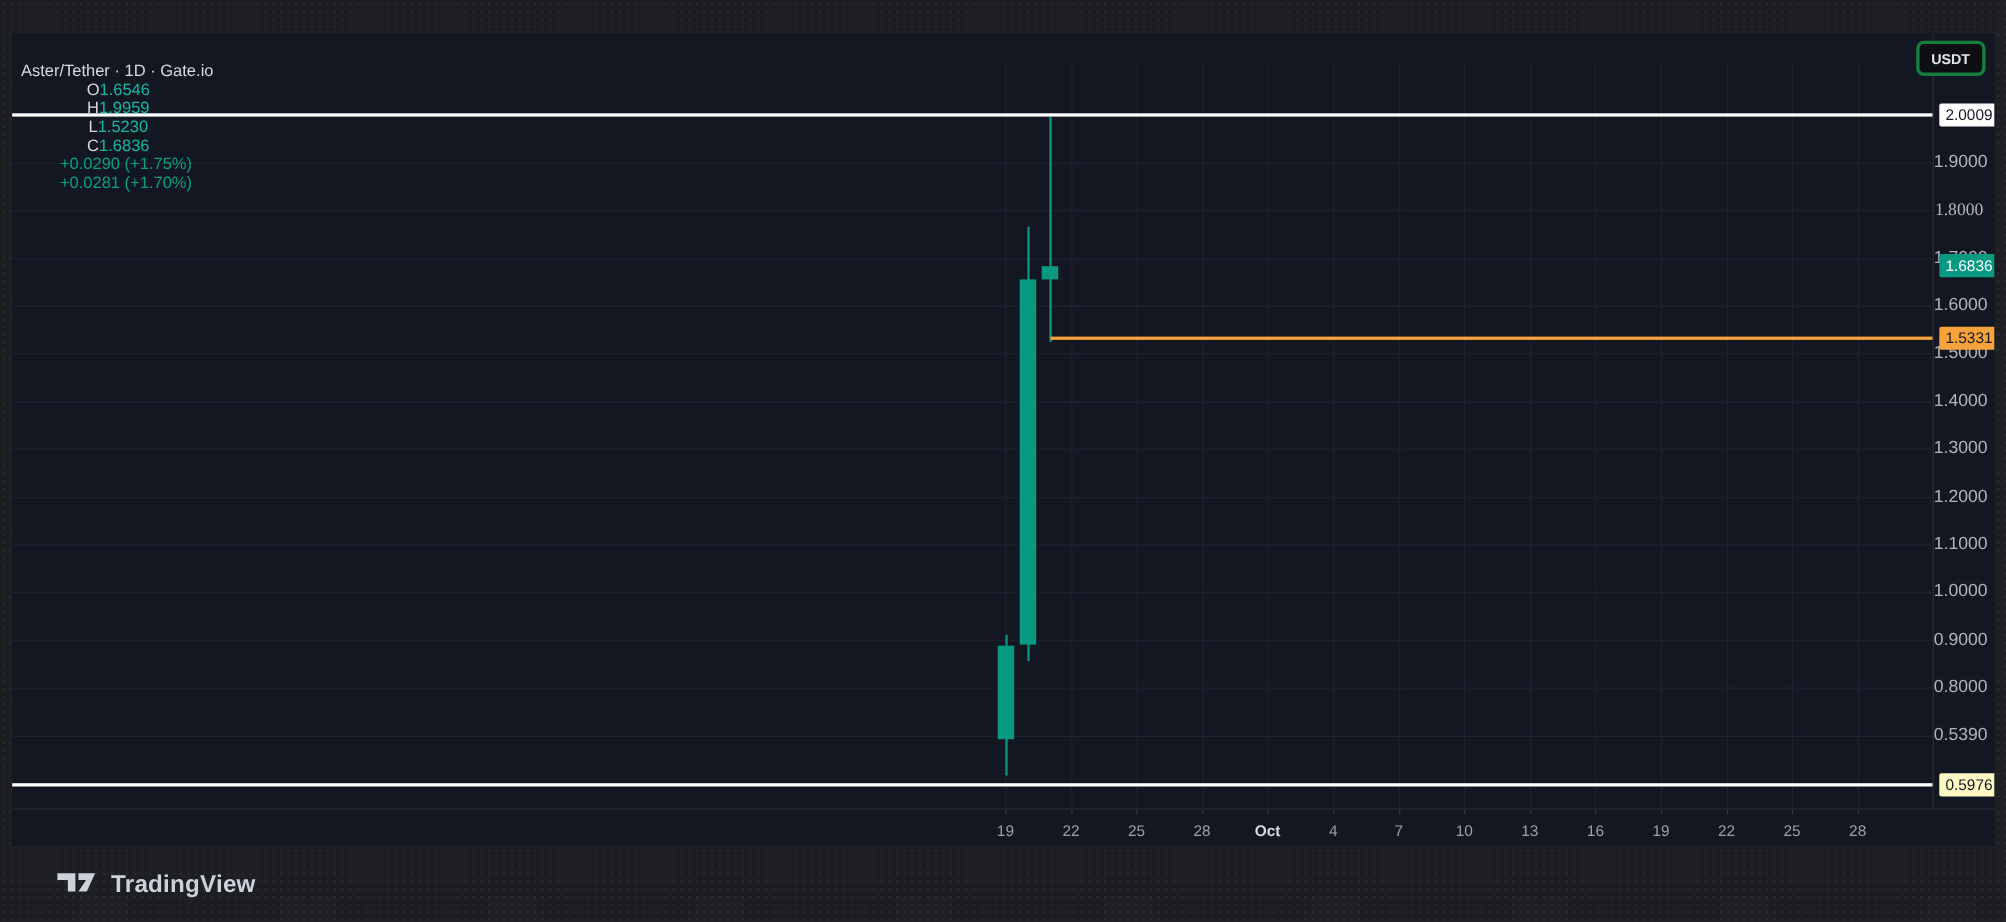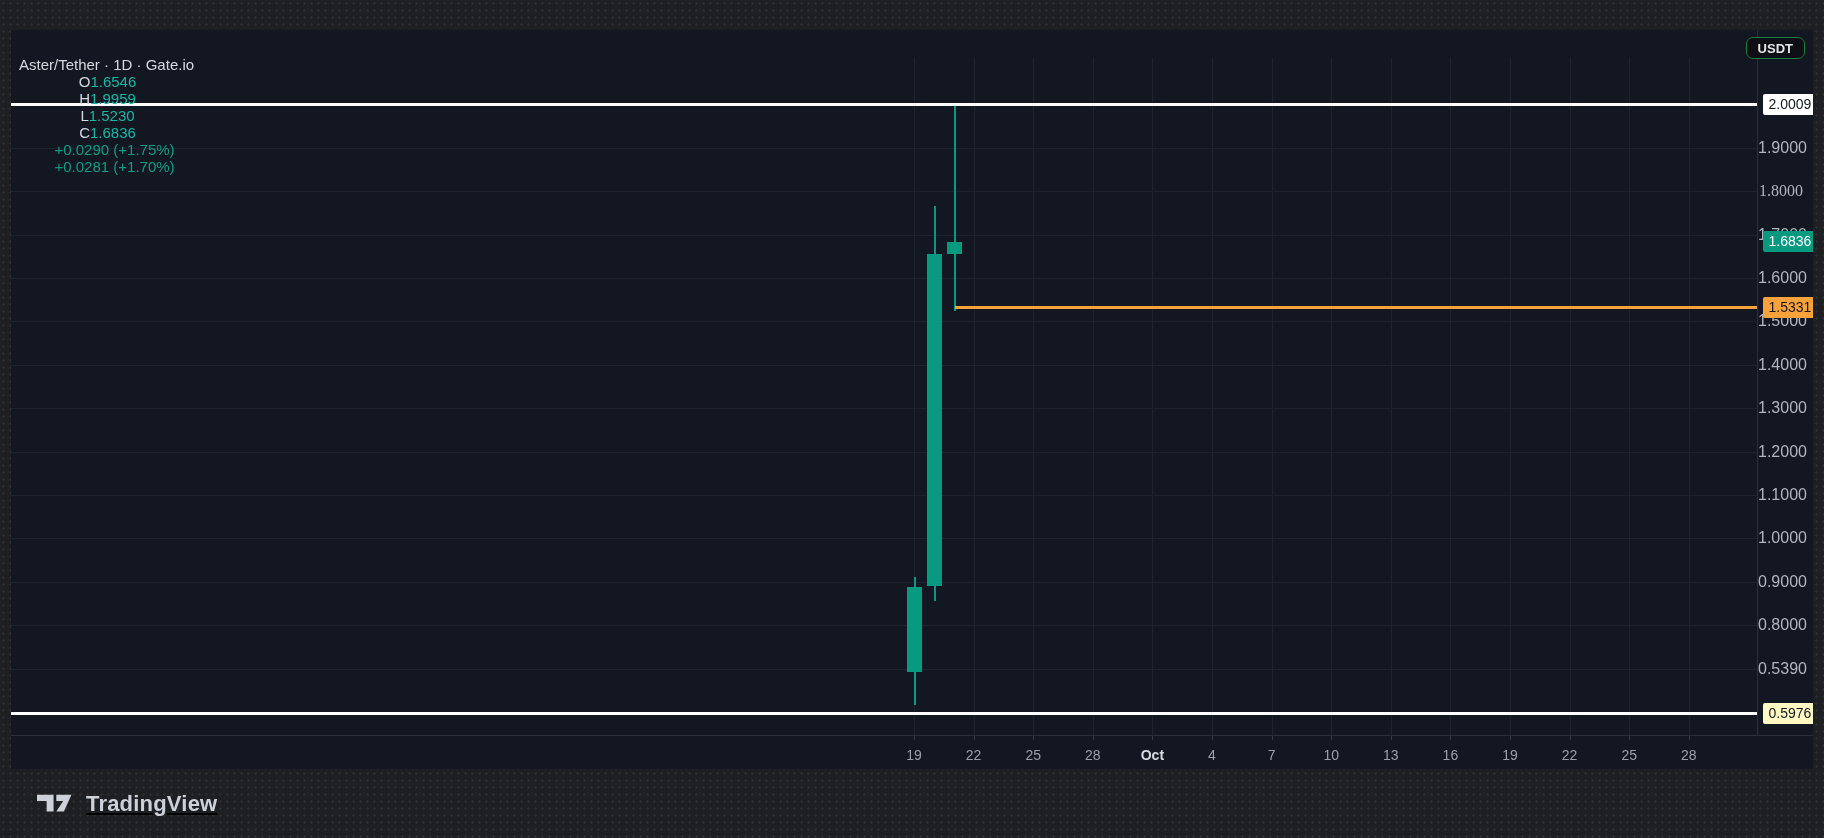--- a/index.html
+++ b/index.html
@@ -23,21 +23,21 @@
     position:absolute; left:8px; top:26px; height:20px; z-index:8;
     display:flex; align-items:center; font-size:15px; white-space:pre;flex-direction:column;
   }
   .legend-pair { color:#d6d9de; margin-right:10px; }
   .ohlc-group { margin-right:8px; }
   .ohlc-letter { color:#d6d9de; }
   .ohlc-value { color:#14b8a6; }
   .legend-change { color:#0a9e86; margin-left:6px; }
   .usdt-btn {
     position:absolute; right:8px; top:7px; z-index:9;
-    height:22px; padding:0 11px; border:1px solid #15803d; border-radius:7px;
+    height:32px; padding:0 11px; border:3px solid #15803d; border-radius:7px;
     background:#0d0f14; color:#e2e5ea; font-size:13px; font-weight:bold;
     display:flex; align-items:center; cursor:pointer;
     font-family:"Liberation Sans", sans-serif;
   }
   .plot-area { position:absolute; left:0; top:0; width:1746px; height:705px; z-index:1; }
   .grid-h { position:absolute; left:0; width:1746px; height:1px; background:#1e2330; }
   .grid-v { position:absolute; top:28px; height:677px; width:1px; background:#1e2330; }
   .hline { position:absolute; left:0; height:3px; z-index:5; }
   .ray { position:absolute; height:3px; z-index:5; }
   .candle-wick { position:absolute; width:2px; z-index:3; }
@@ -58,22 +58,22 @@
     position:absolute; left:0; top:705px; width:1802px; height:34px; z-index:6;
     border-top:1px solid #2a2e39; cursor:ew-resize;
   }
   .time-tick { position:absolute; top:0; width:1px; height:4px; background:#363a45; }
   .time-label {
     position:absolute; top:11px; transform:translateX(-50%);
     font-size:14px; color:#9aa0aa; line-height:16px;
   }
   .time-label.major { color:#d7dae0; font-weight:bold; }
   .tv-logo {
-    position:absolute; left:37px; top:791px; display:flex; align-items:flex-end;
-    gap:9px; cursor:pointer;text-decoration:underline;
+    position:absolute; left:52px; top:791px; display:flex; align-items:flex-start;
+    gap:9px; cursor:pointer;
   }
   .tv-logo-text { color:#ccd1da; font-size:22px; font-weight:bold; letter-spacing:0.2px; }
 </style>
 </head>
 <body>
 
 <div class="screen">
 
 
   <div class="chart-panel">

